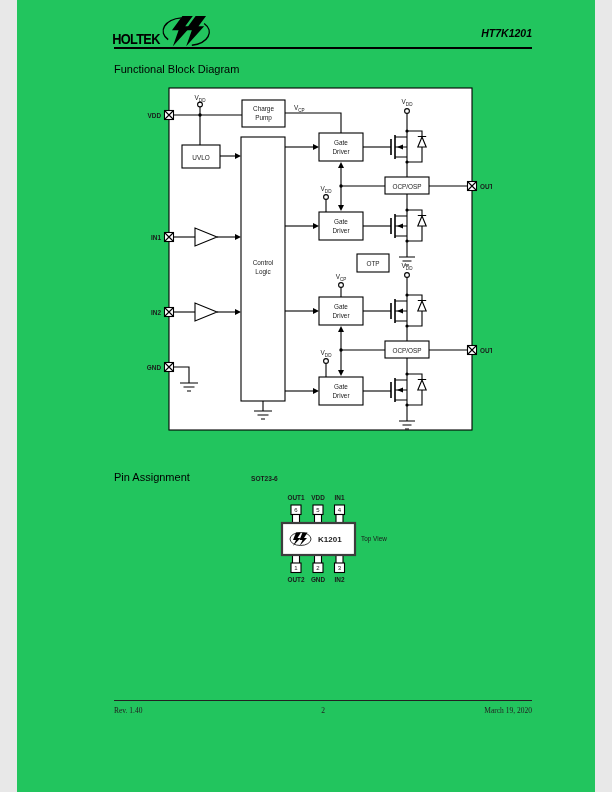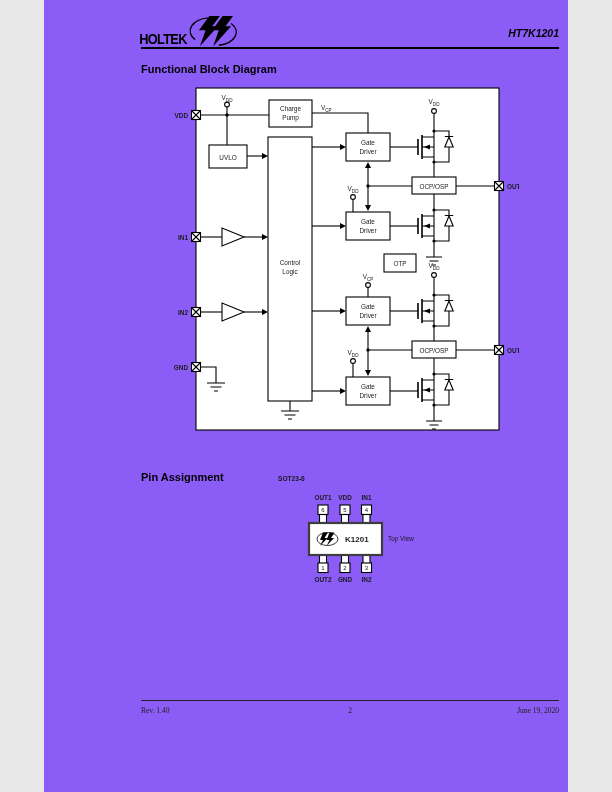--- a/index.html
+++ b/index.html
@@ -1,19 +1,19 @@
 <!DOCTYPE html>
 <html><head>
 <meta charset="utf-8">
 <style>
   html,body{margin:0;padding:0;background:#e8e8e8;}
-  .page{position:relative;width:524px;height:792px;background:#8b5cf6;margin:0 auto;
+  .page{position:relative;width:578px;height:792px;background:#22c55e;margin:0 auto;
         font-family:"Liberation Sans",sans-serif;color:#1a1a1a;overflow:hidden;}
   .abs{position:absolute;}
-  .section-title{font-size:11px;font-weight:bold;color:#000;}
+  .section-title{font-size:11px;font-weight:normal;color:#000;}
   .part-number{font-size:10.5px;font-weight:bold;font-style:italic;color:#000;text-align:right;}
   .header-rule{height:1.6px;background:#000;}
   .footer-rule{height:1px;background:#222;}
   .footer-text{font-size:7.5px;color:#222;font-family:Liberation Serif, serif;}
   svg text{font-family:"Liberation Sans",sans-serif;fill:#1a1a1a;}
   .t{font-size:6.4px;}
   .tb{font-size:6.4px;font-weight:bold;}
   .sub{font-size:4.6px;}
   .num{font-size:6px;}
   .chip-name{font-size:8px;font-weight:bold;}
@@ -317,15 +317,15 @@
     </g>
 
     <text x="279" y="581.5" text-anchor="middle" class="tb">OUT2</text>
     <text x="301" y="581.5" text-anchor="middle" class="tb">GND</text>
     <text x="322.5" y="581.5" text-anchor="middle" class="tb">IN2</text>
   </svg>
 
   <div class="abs footer-rule" style="left:97px;top:700px;width:418px;"></div>
   <div class="abs footer-text" style="left:97px;top:706px;">Rev. 1.40</div>
   <div class="abs footer-text" style="left:0;top:706px;width:612px;text-align:center;">2</div>
-  <div class="abs footer-text" style="left:315px;top:706px;width:200px;text-align:right;">June 19, 2020</div>
+  <div class="abs footer-text" style="left:315px;top:706px;width:200px;text-align:right;">March 19, 2020</div>
 
 </div>
 
 </body></html>

